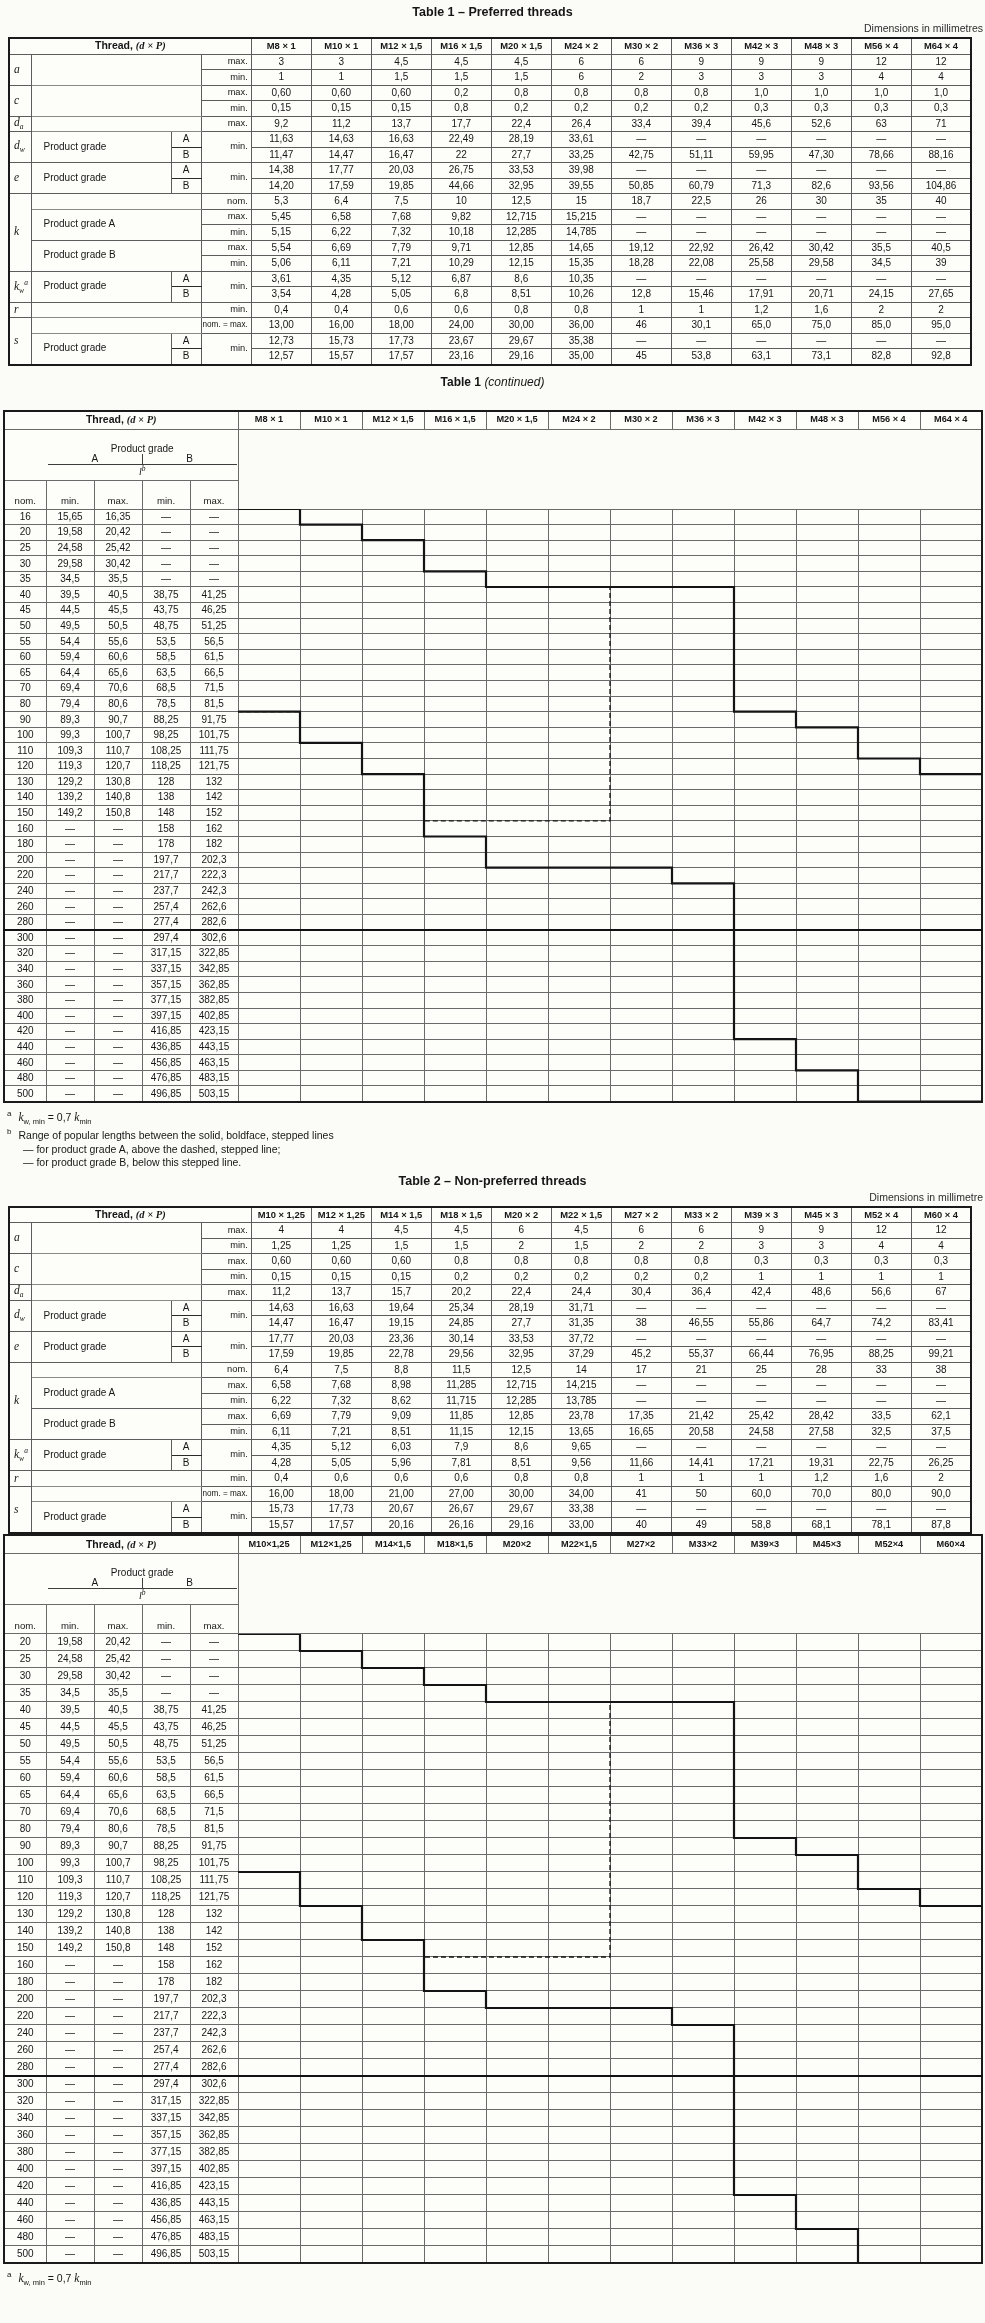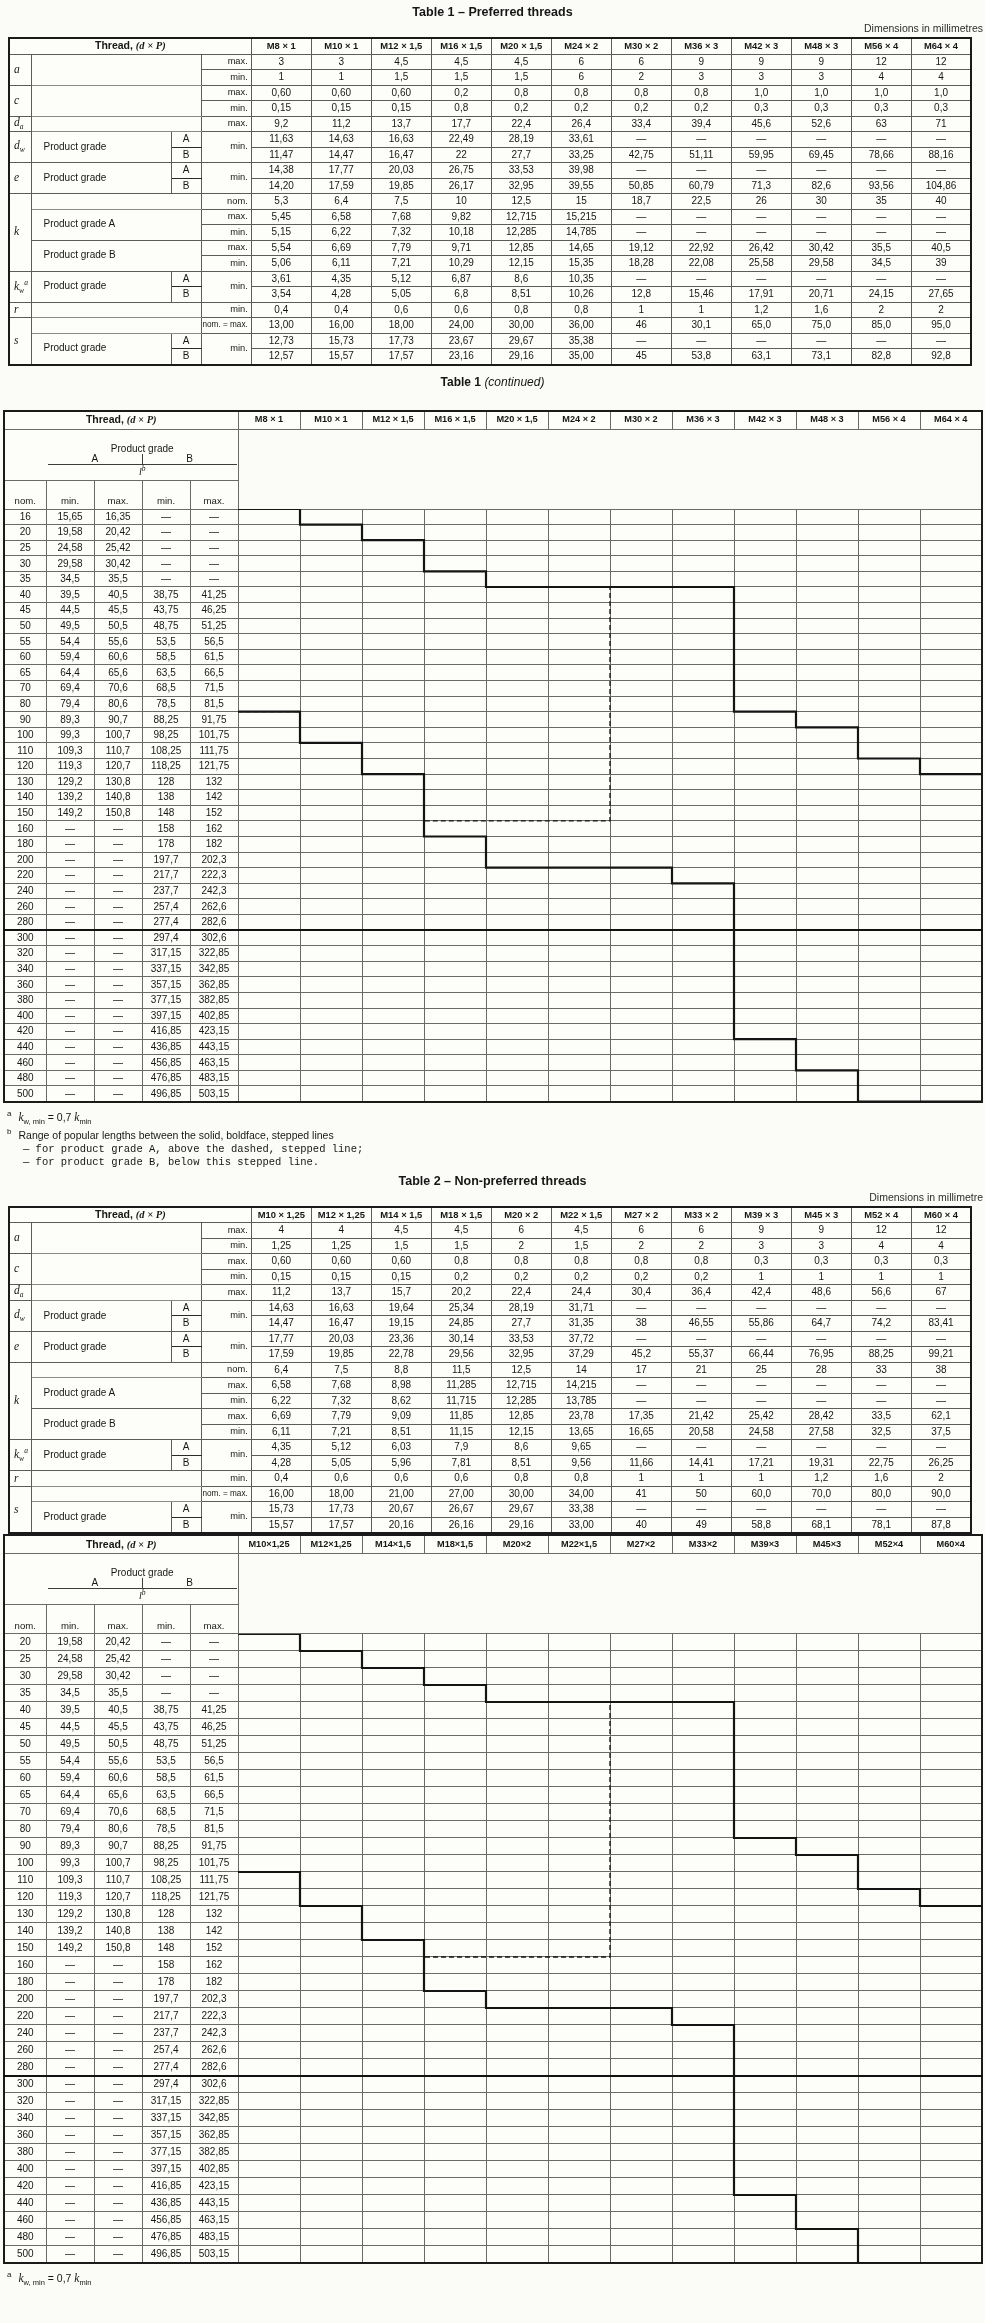--- a/index.html
+++ b/index.html
@@ -48,21 +48,21 @@
   .pgb-ab span{flex:1;text-align:center;font-size:10px;}
   .pgb-b{border-left:1px solid #3d3d3d;}
   .pgb-l{text-align:center;font-family:"Liberation Serif",serif;font-style:italic;font-size:10px;height:14px;}
   svg.overlay{position:absolute;pointer-events:none;}
 
   
   .footnotes{margin:6px 0 0 7px;font-size:10.5px;}
   .fn-line{margin-bottom:2px;}
   .fn-marker{font-size:8px;vertical-align:super;margin-right:7px;}
   .fn-math{font-family:"Liberation Serif",serif;font-style:italic;font-size:11.5px;}
-  .fn-item{margin-left:16px;margin-bottom:1px;font-family:Liberation Mono, monospace;}
+  .fn-item{margin-left:16px;margin-bottom:1px;}
 </style>
 </head>
 <body>
 
 <div class="page">
 
   <div class="title">Table 1 – Preferred threads</div>
   <div class="dims">Dimensions in millimetres</div>
   <div id="t1main">
       <table class="main-table">
@@ -205,21 +205,21 @@
             <td class="subab">B</td>
             <td class="val">11,47</td>
             <td class="val">14,47</td>
             <td class="val">16,47</td>
             <td class="val">22</td>
             <td class="val">27,7</td>
             <td class="val">33,25</td>
             <td class="val">42,75</td>
             <td class="val">51,11</td>
             <td class="val">59,95</td>
-            <td class="val">69,45</td>
+            <td class="val">47,30</td>
             <td class="val">78,66</td>
             <td class="val">88,16</td>
           </tr>
           <tr class="gtop">
             <td class="sym" rowspan="2"><i>e</i></td>
             <td class="desc" rowspan="2">Product grade</td>
             <td class="subab suba">A</td>
             <td class="limit" rowspan="2">min.</td>
             <td class="val">14,38</td>
             <td class="val">17,77</td>
@@ -232,21 +232,21 @@
             <td class="val">—</td>
             <td class="val">—</td>
             <td class="val">—</td>
             <td class="val">—</td>
           </tr>
           <tr>
             <td class="subab">B</td>
             <td class="val">14,20</td>
             <td class="val">17,59</td>
             <td class="val">19,85</td>
-            <td class="val">26,17</td>
+            <td class="val">44,66</td>
             <td class="val">32,95</td>
             <td class="val">39,55</td>
             <td class="val">50,85</td>
             <td class="val">60,79</td>
             <td class="val">71,3</td>
             <td class="val">82,6</td>
             <td class="val">93,56</td>
             <td class="val">104,86</td>
           </tr>
           <tr class="gtop">

